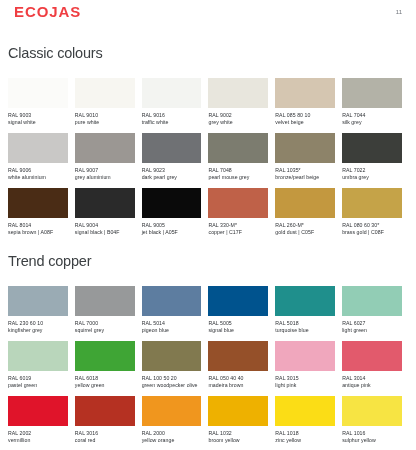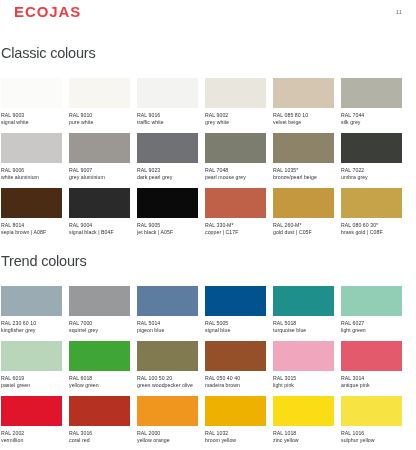--- a/index.html
+++ b/index.html
@@ -36,21 +36,21 @@
   .page-number {
     position: absolute;
     top: 0px;
     right: 0px;
     font-size: 6px;
     color: #6e737a;
     line-height: 12px;
   }
 
   
-  .section { position: absolute; left: 1px; right: 14px; }
+  .section { position: absolute; left: 8px; right: 14px; }
   .section-classic { top: 44px; }
   .section-trend  { top: 252px; }
 
   .section-title {
     font-size: 14.5px;
     font-weight: normal;
     color: #3c4043;
     letter-spacing: -0.2px;
     line-height: 18px;
     margin-bottom: 16px;
@@ -226,21 +226,21 @@
           <div class="swatch-chip" style="background-color: rgb(197, 163, 72);"></div>
           <div class="swatch-meta">
             <div class="swatch-code">RAL 080 60 30*</div>
             <div class="swatch-name">brass gold | C08F</div>
           </div>
         </div>
       </div>
   </div>
 
   <div class="section section-trend">
-    <h2 class="section-title">Trend colours</h2>
+    <h2 class="section-title">Trend copper</h2>
     <div class="grid">
         <div class="swatch-cell">
           <div class="swatch-chip" style="background-color: rgb(154, 171, 180);"></div>
           <div class="swatch-meta">
             <div class="swatch-code">RAL 230 60 10</div>
             <div class="swatch-name">kingfisher grey</div>
           </div>
         </div>
         <div class="swatch-cell">
           <div class="swatch-chip" style="background-color: rgb(151, 153, 154);"></div>

